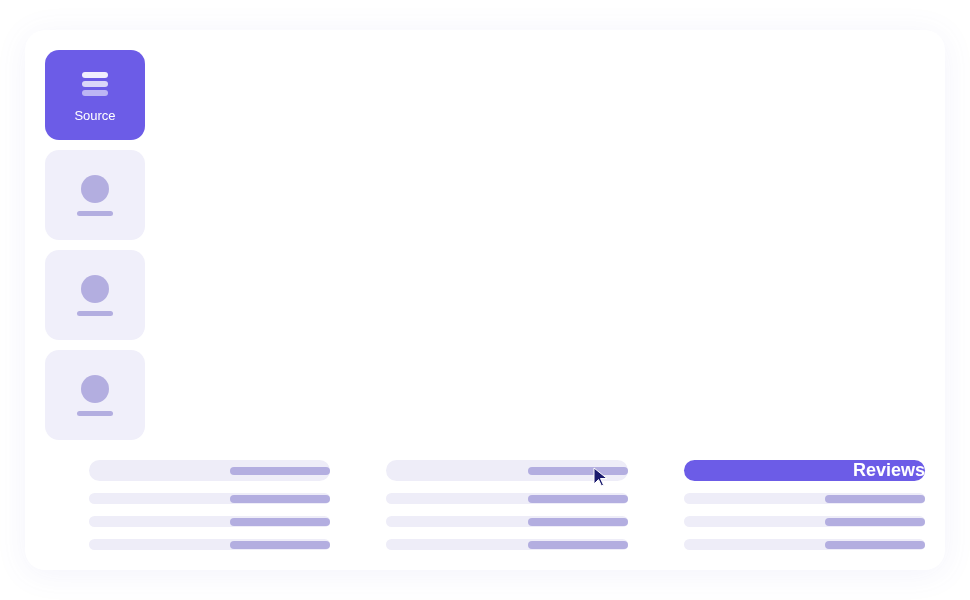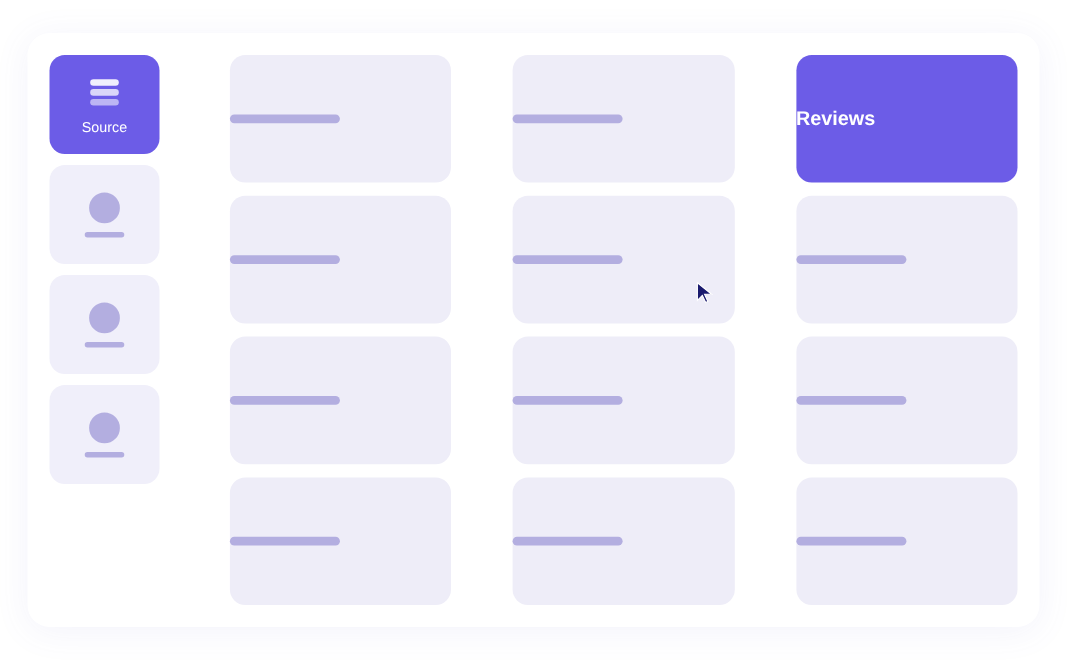--- a/index.html
+++ b/index.html
@@ -14,21 +14,21 @@
       height: 600px;
       overflow: hidden;
     }
 
     .main-container {
       background: #ffffff;
       border-radius: 20px;
       width: 920px;
       height: 540px;
       display: flex;
-      flex-direction: row;
+      flex-direction: column;
       gap: 20px;
       padding: 20px;
       box-shadow: 0 4px 32px rgba(100,100,200,0.08);
     }
 
     
     .sidebar {
       display: flex;
       flex-direction: column;
       gap: 10px;
@@ -99,21 +99,21 @@
       gap: 12px;
       flex: 1;
     }
 
     .grid-cell {
       flex: 1;
       background: #eeedf8;
       border-radius: 14px;
       display: flex;
       align-items: center;
-      justify-content: flex-start;
+      justify-content: flex-end;
       cursor: pointer;
       position: relative;
       margin-left: 44px;
     }
 
     .grid-cell.highlighted {
       background: #6c5ce7;
     }
 
     .cell-bar {

